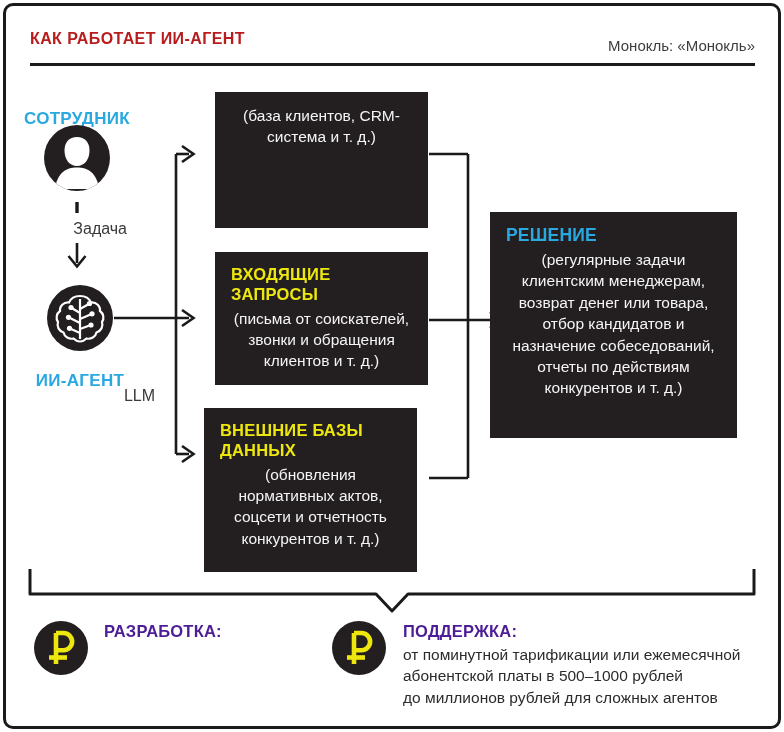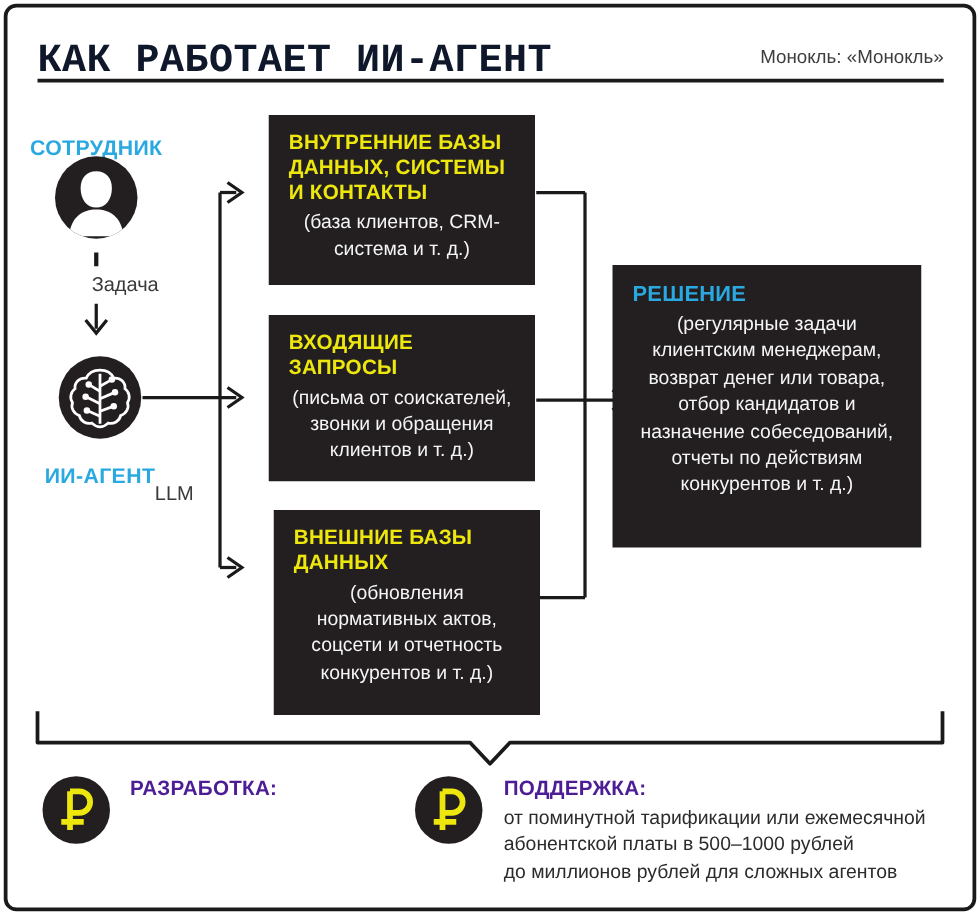--- a/index.html
+++ b/index.html
@@ -5,22 +5,22 @@
   html,body{margin:0;padding:0;background:#fff;}
   .canvas{
     position:relative;width:784px;height:732px;background:#fff;overflow:hidden;
     font-family:"Liberation Sans","DejaVu Sans",sans-serif;color:#1a1a1a;
   }
   .frame{
     position:absolute;left:3px;top:3px;right:3px;bottom:3px;
     border:3px solid #1a1a1a;border-radius:10px;pointer-events:none;
   }
   .title{
-    position:absolute;left:30px;top:30px;font-size:32px;font-weight:bold;
-    letter-spacing:.4px;color:#0f172a;white-space:nowrap;font-family:Liberation Mono, monospace;
+    position:absolute;left:30px;top:30px;font-size:16px;font-weight:bold;
+    letter-spacing:.4px;color:#b91c1c;white-space:nowrap;
   }
   .source{
     position:absolute;right:29px;top:37px;font-size:15px;color:#3d3d3d;white-space:nowrap;
   }
   .rule{position:absolute;left:30px;top:63px;width:725px;height:3px;background:#1a1a1a;}
   .cyan-label{
     position:absolute;text-align:center;font-weight:bold;font-size:17px;
     color:#2aa9e0;letter-spacing:.3px;margin-top:12px;
   }
   .sub-label{position:absolute;text-align:right;font-size:16px;color:#3a3a3a;}
@@ -110,35 +110,32 @@
       <circle cx="23.5" cy="34.3" r="2.6"></circle>
       <circle cx="47" cy="30.8" r="2.6"></circle>
       <circle cx="24.5" cy="45.3" r="2.6"></circle>
       <circle cx="46" cy="42" r="2.6"></circle>
     </g>
   </svg>
   <div class="cyan-label" style="left:5px;top:359px;width:150px;">ИИ-АГЕНТ</div>
   <div class="sub-label" style="left:5px;top:387px;width:150px;">LLM</div>
 
   <div class="box" style="left:215px;top:92px;width:213px;height:136px;">
-    <div class="box-title yellow">ВНУТРЕННИЕ БАЗЫ
-ДАННЫХ, СИСТЕМЫ
-И КОНТАКТЫ</div>
     <div class="box-detail">(база клиентов, CRM-
 система и т. д.)</div>
   </div>
 
   <div class="box" style="left:215px;top:252px;width:213px;height:133px;">
     <div class="box-title yellow">ВХОДЯЩИЕ ЗАПРОСЫ</div>
     <div class="box-detail">(письма от соискателей,
 звонки и обращения
 клиентов и т. д.)</div>
   </div>
 
-  <div class="box" style="left:219px;top:408px;width:213px;height:164px;">
+  <div class="box" style="left:204px;top:408px;width:213px;height:164px;">
     <div class="box-title yellow">ВНЕШНИЕ БАЗЫ
 ДАННЫХ</div>
     <div class="box-detail">(обновления
 нормативных актов,
 соцсети и отчетность
 конкурентов и т. д.)</div>
   </div>
 
   <div class="box" style="left:490px;top:212px;width:247px;height:226px;">
     <div class="box-title cyan" style="font-size:17.5px;">РЕШЕНИЕ</div>

